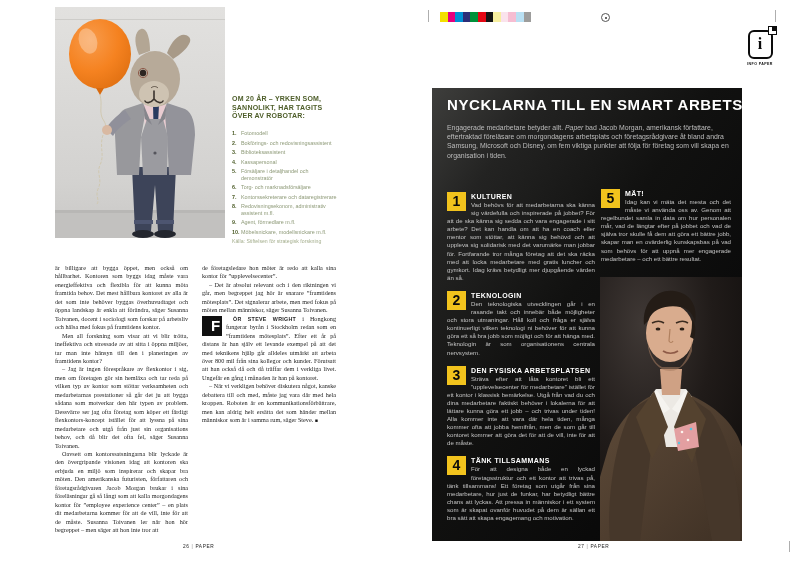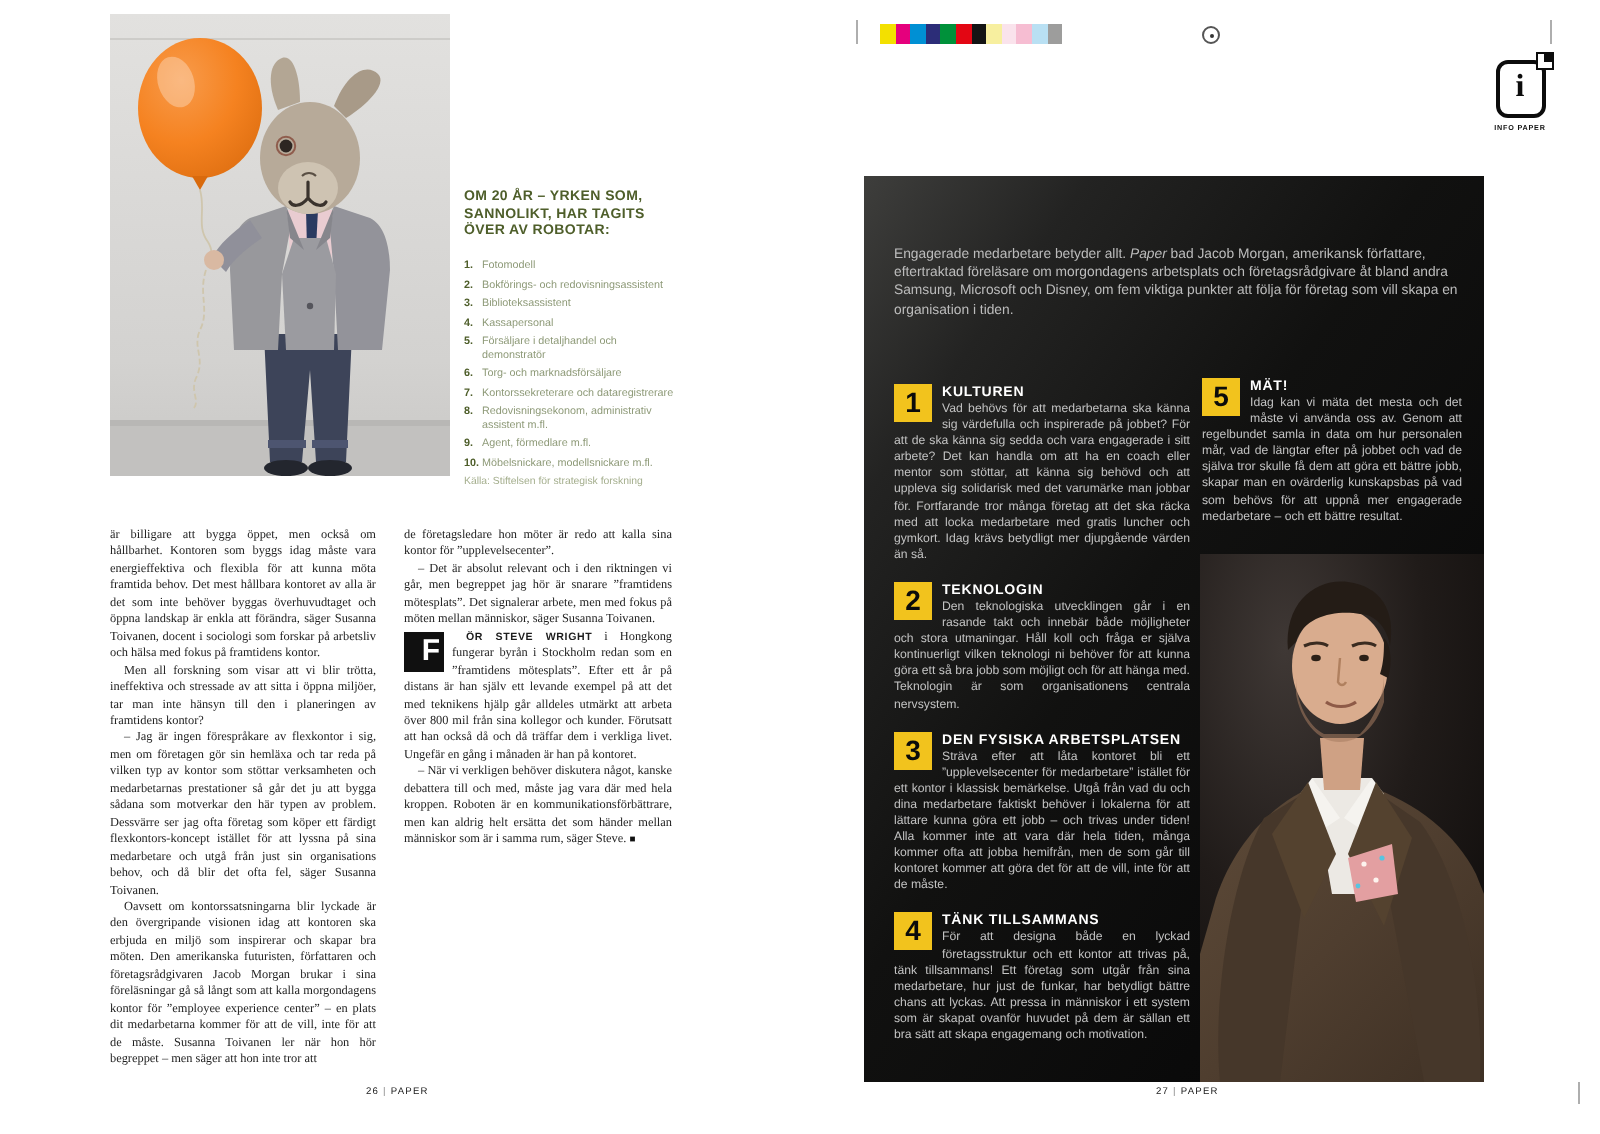--- a/index.html
+++ b/index.html
@@ -214,20 +214,21 @@
       <span class="dropcap">F</span><span class="leadin">ÖR STEVE WRIGHT</span><span> i Hongkong fungerar byrån i Stockholm redan som en ”framtidens mötesplats”. Efter ett år på distans är han själv ett levande exempel på att det med teknikens hjälp går alldeles utmärkt att arbeta över 800 mil från sina kollegor och kunder. Förutsatt att han också då och då träffar dem i verkliga livet. Ungefär en gång i månaden är han på kontoret.</span>
     </p>
     <p><span>– När vi verkligen behöver diskutera något, kanske debattera till och med, måste jag vara där med hela kroppen. Roboten är en kommunikationsförbättrare, men kan aldrig helt ersätta det som händer mellan människor som är i samma rum, säger Steve. </span><span class="endmark">■</span></p>
   </div>
 
   <div class="folio folio-left">
     <span>26</span><span class="sep">|</span><span>PAPER</span>
   </div>
 
   <div class="blackbox">
+    <div class="bb-title">NYCKLARNA TILL EN SMART ARBETSPLATS</div>
     <div class="bb-intro">
       <span>Engagerade medarbetare betyder allt. </span><span class="mag">Paper</span><span> bad Jacob Morgan, amerikansk författare, eftertraktad föreläsare om morgondagens arbetsplats och företagsrådgivare åt bland andra Samsung, Microsoft och Disney, om fem viktiga punkter att följa för företag som vill skapa en organisation i tiden.</span>
     </div>
 
     <div class="bb-colL">
       <div class="point">
         <span class="badge">1</span>
         <div class="p-head">KULTUREN</div>
         <div class="p-text">Vad behövs för att medarbetarna ska känna sig värdefulla och inspirerade på jobbet? För att de ska känna sig sedda och vara engagerade i sitt arbete? Det kan handla om att ha en coach eller mentor som stöttar, att känna sig behövd och att uppleva sig solidarisk med det varumärke man jobbar för. Fortfarande tror många företag att det ska räcka med att locka medarbetare med gratis luncher och gymkort. Idag krävs betydligt mer djupgående värden än så.</div>
       </div>

